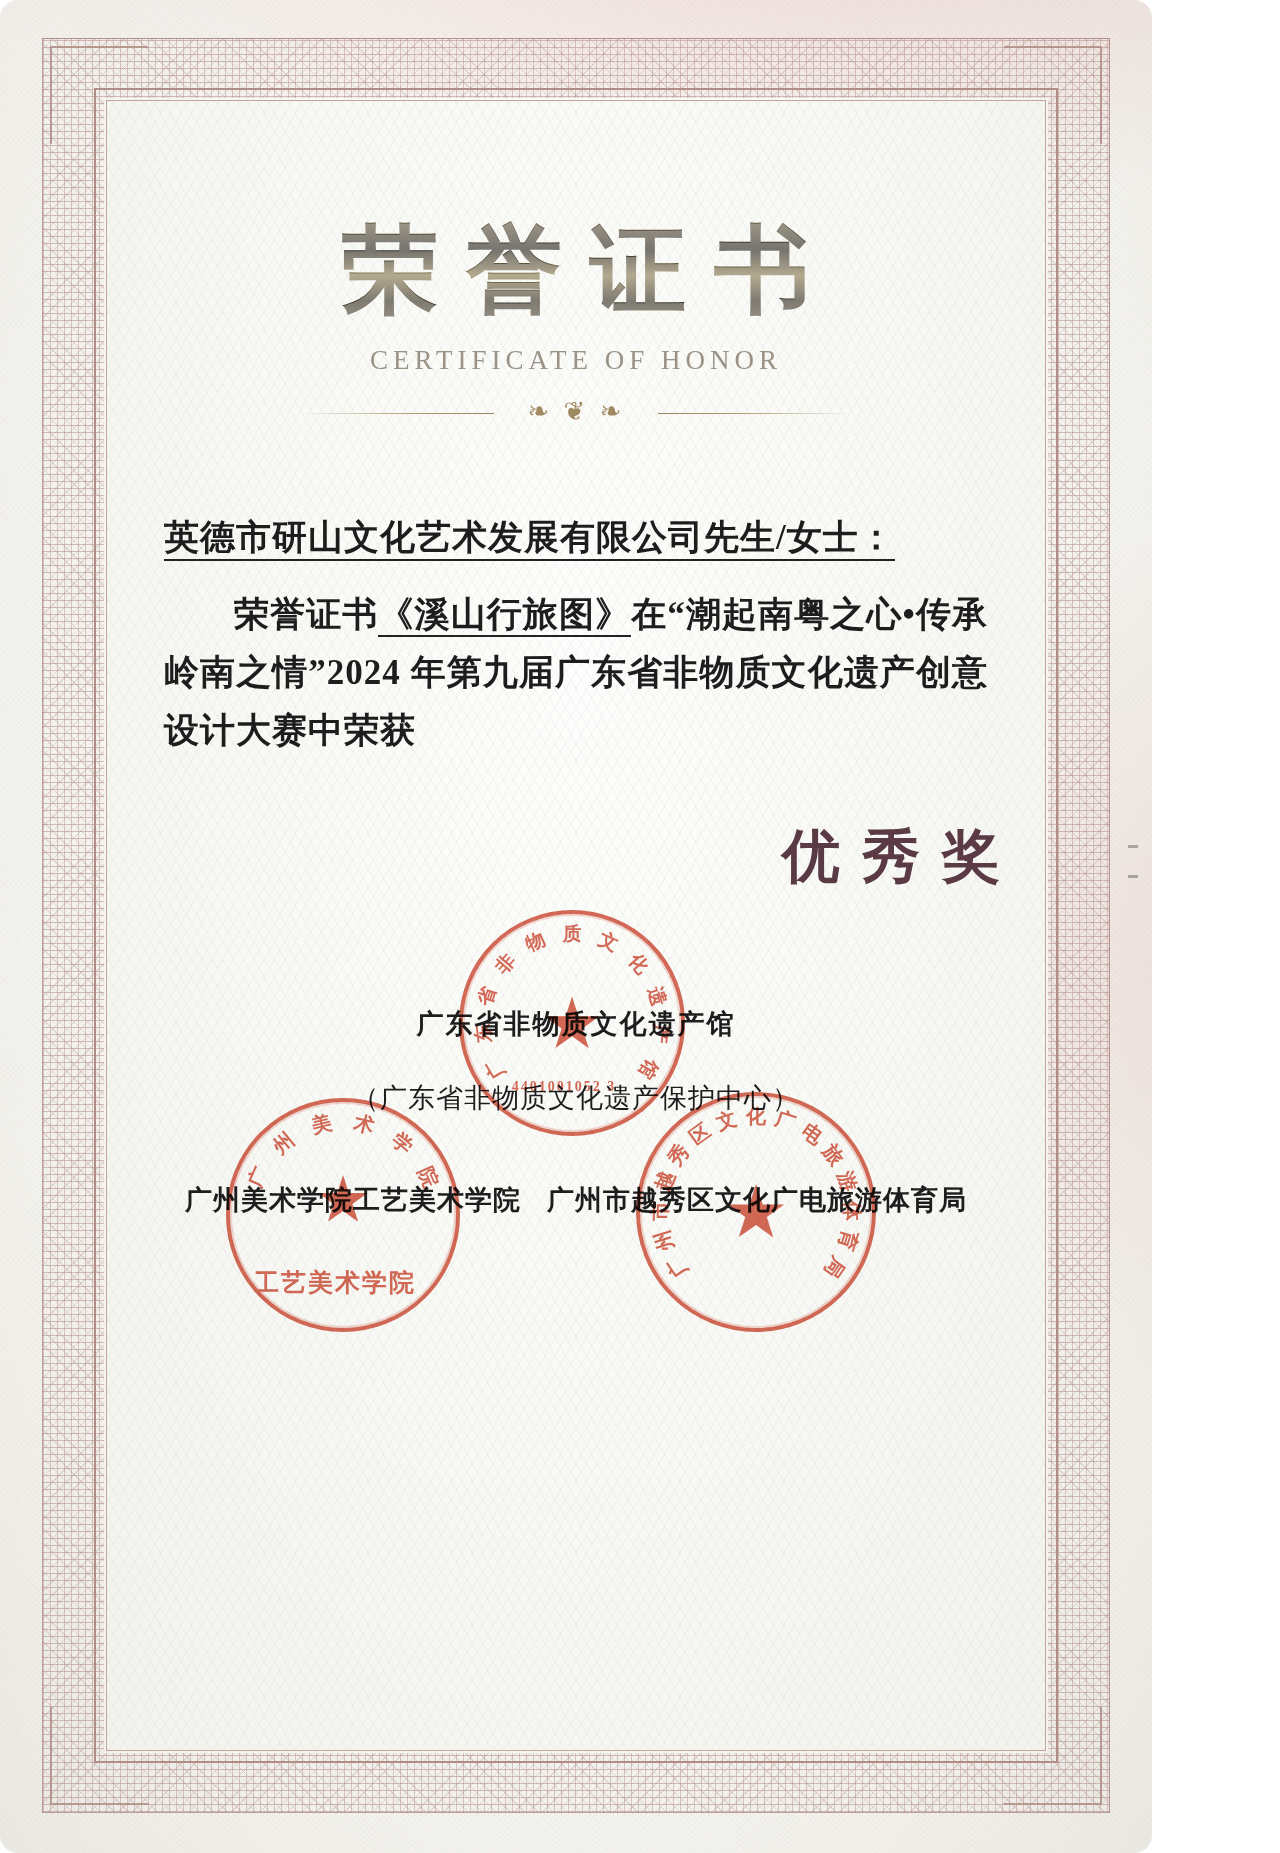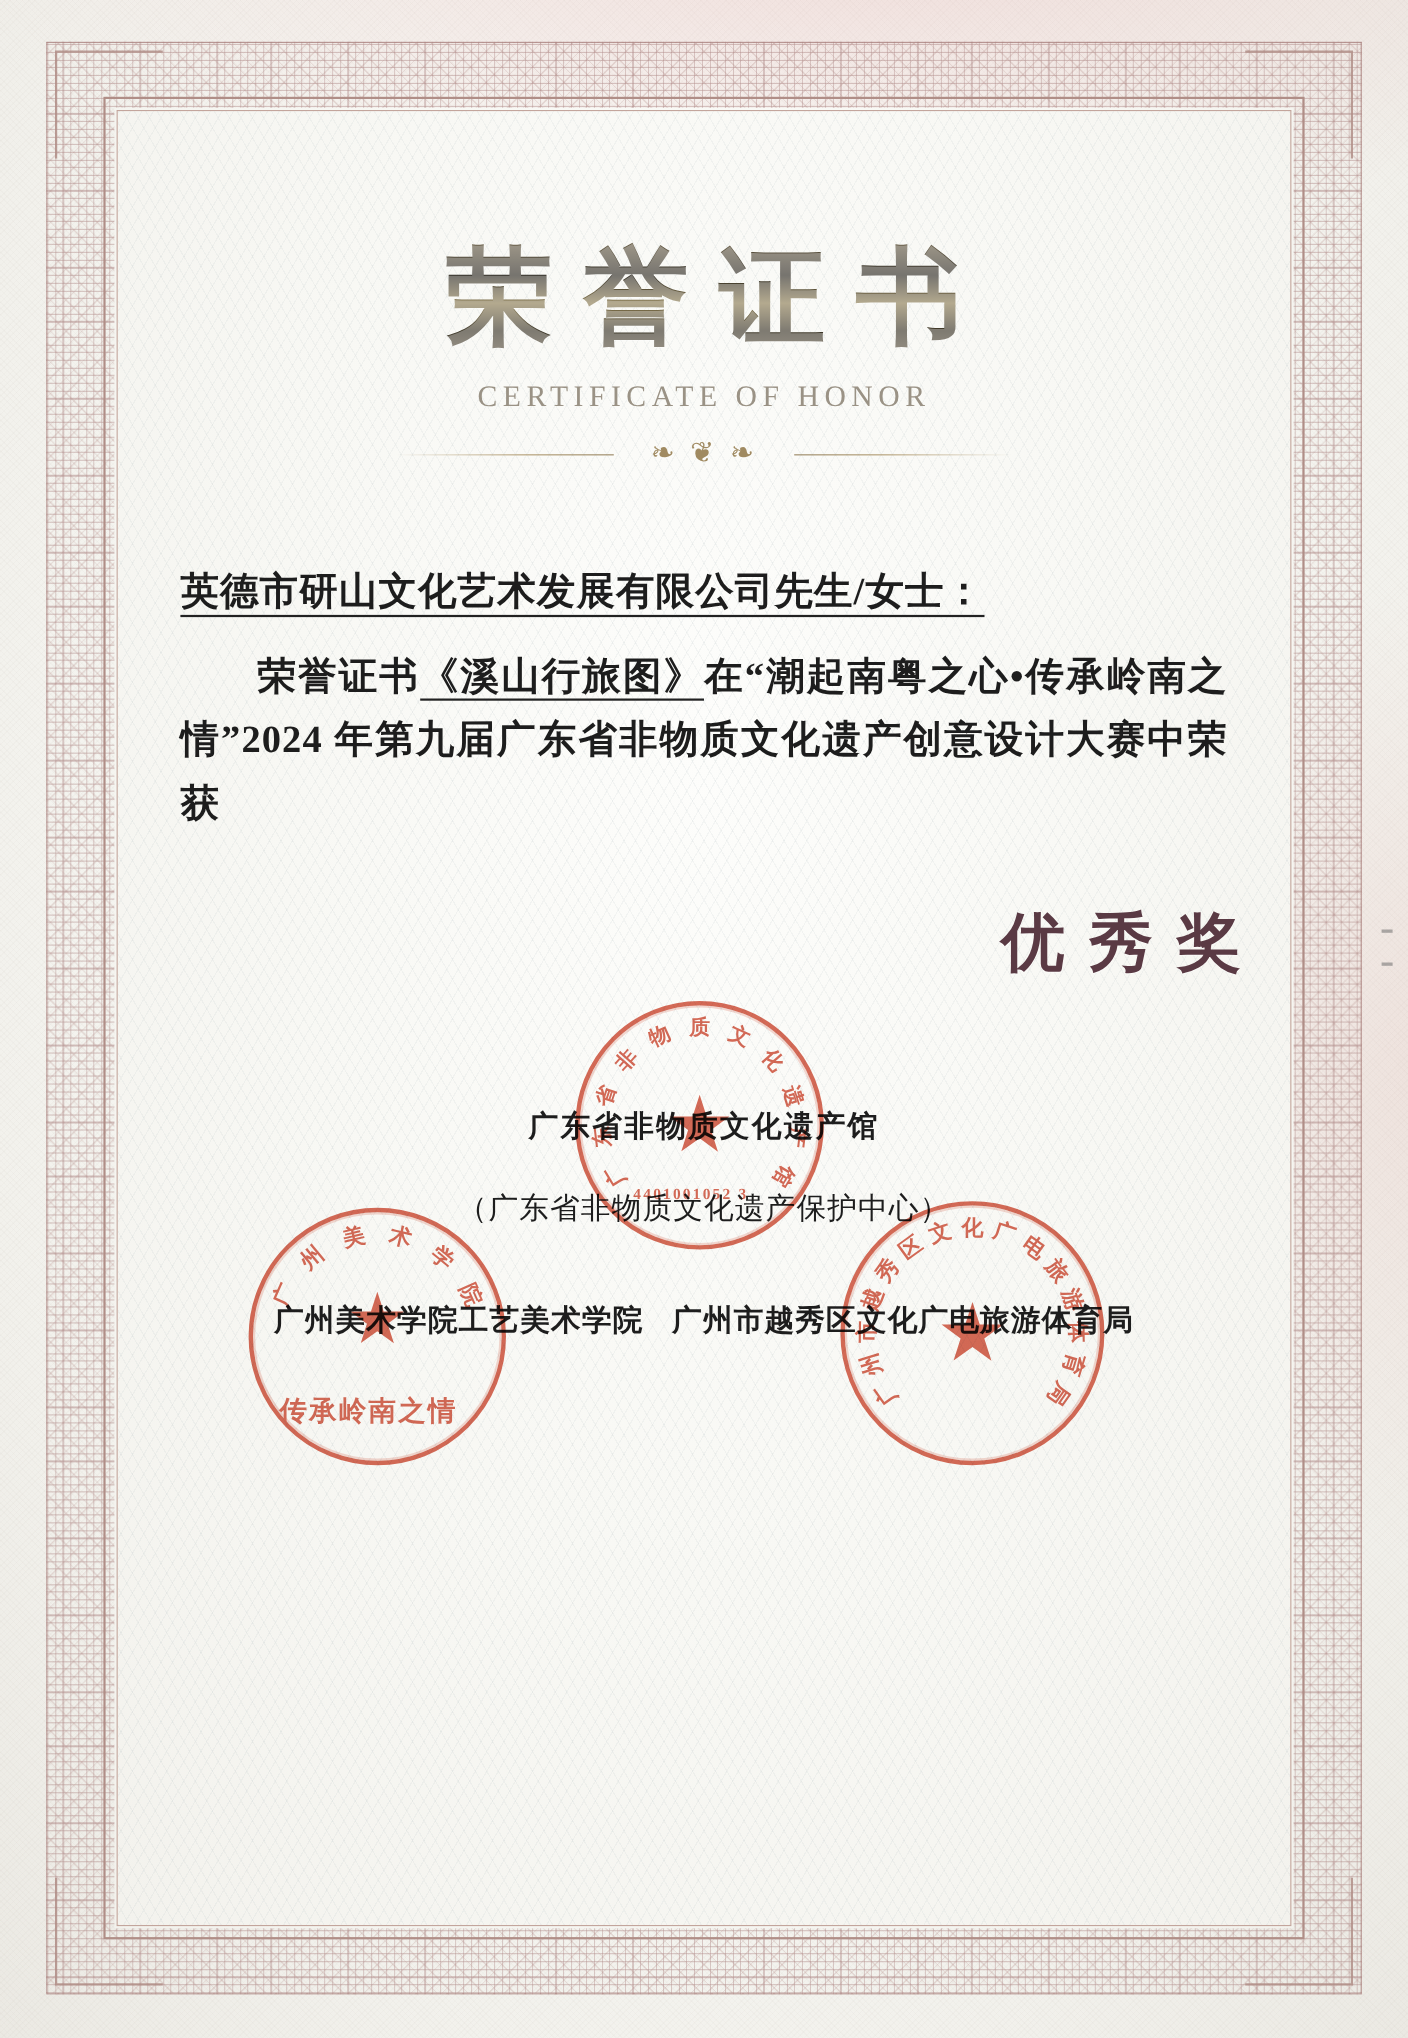--- a/index.html
+++ b/index.html
@@ -10,25 +10,26 @@
   body {
     width: 1280px;
     height: 1853px;
     font-family: "Liberation Serif", serif;
     overflow: hidden;
   }
 
   
   .certificate {
     position: relative;
-    width: 1280px;
+    width: 1152px;
     height: 1853px;
     background:
       radial-gradient(ellipse at 50% 38%, #fdfdfb 0%, #f7f7f3 45%, #f2f1ec 75%, #ebe9e3 100%);
     overflow: hidden;
+    border-radius: 18px;
   }
 
   
   .paper-texture {
     position: absolute;
     inset: 0;
     background-image:
       repeating-linear-gradient(45deg, rgba(180,170,160,0.05) 0 1px, transparent 1px 4px),
       repeating-linear-gradient(-45deg, rgba(180,170,160,0.05) 0 1px, transparent 1px 4px);
     pointer-events: none;
@@ -383,21 +384,21 @@
         <div class="ring"></div>
         <div class="arc-text">
             <span style="font-size: 20px; transform: translate(-84.9597px, -37.8265px) rotate(-66deg) translate(-50%, -50%);">广</span>
             <span style="font-size: 20px; transform: translate(-59.2804px, -71.6577px) rotate(-39.6deg) translate(-50%, -50%);">州</span>
             <span style="font-size: 20px; transform: translate(-21.2366px, -90.5428px) rotate(-13.2deg) translate(-50%, -50%);">美</span>
             <span style="font-size: 20px; transform: translate(21.2366px, -90.5428px) rotate(13.2deg) translate(-50%, -50%);">术</span>
             <span style="font-size: 20px; transform: translate(59.2804px, -71.6577px) rotate(39.6deg) translate(-50%, -50%);">学</span>
             <span style="font-size: 20px; transform: translate(84.9597px, -37.8265px) rotate(66deg) translate(-50%, -50%);">院</span>
           </div>
         <div class="star">★</div>
-        <div class="bottom-text">传承岭南之情</div>
+        <div class="bottom-text">工艺美术学院</div>
       </div>
 
       <div class="seal" id="seal-district">
         <div class="ring"></div>
         <div class="arc-text">
             <span style="font-size: 20px; transform: translate(-78.6386px, 55.0633px) rotate(-125deg) translate(-50%, -50%);">广</span>
             <span style="font-size: 20px; transform: translate(-91.735px, 28.2965px) rotate(-107.143deg) translate(-50%, -50%);">州</span>
             <span style="font-size: 20px; transform: translate(-95.9925px, -1.19677px) rotate(-89.2857deg) translate(-50%, -50%);">市</span>
             <span style="font-size: 20px; transform: translate(-91.001px, -30.5747px) rotate(-71.4286deg) translate(-50%, -50%);">越</span>
             <span style="font-size: 20px; transform: translate(-77.2414px, -57.0067px) rotate(-53.5714deg) translate(-50%, -50%);">秀</span>

